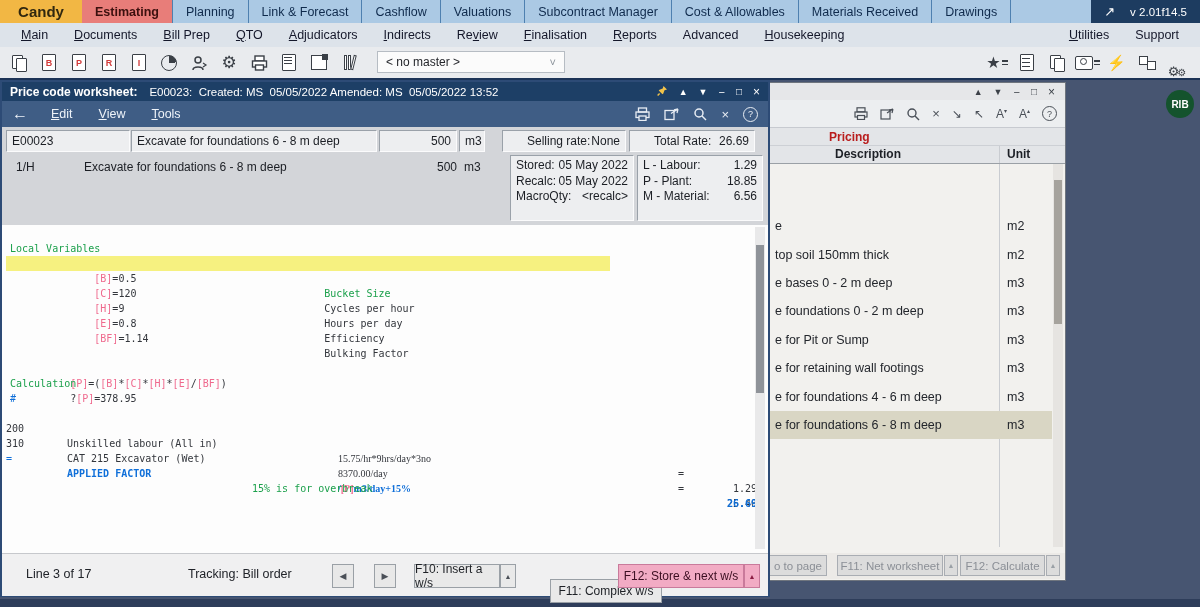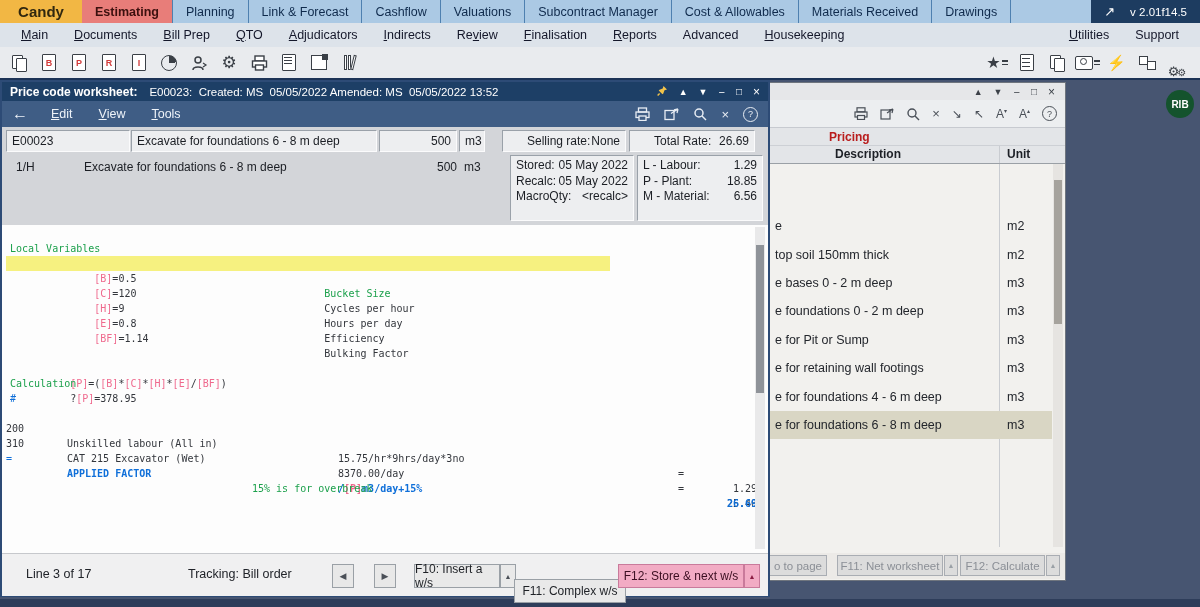--- a/index.html
+++ b/index.html
@@ -122,21 +122,21 @@
   .line.hl::before{content:"";position:absolute;left:4px;top:0;bottom:0;width:604px;background:#f6f180;z-index:0;}
   .line span{position:relative;z-index:1;}
   .ldesc{position:absolute;left:230px;top:0;}
   .g{color:#1ba04b;}
   .v{color:#ef6a8e;}
   .bl{color:#0f6fd9;}
   .blb{color:#0f6fd9;font-weight:bold;}
   .cline{position:relative;height:15px;line-height:15px;white-space:pre;}
   .c-code{position:absolute;left:4px;}
   .c-desc{position:absolute;left:65px;}
-  .c-form{position:absolute;left:336px;}
+  .c-form{position:absolute;left:336px;font-family:Liberation Serif, serif;}
   .c-eq{position:absolute;left:676px;}
   .c-res{position:absolute;right:11px;width:70px;text-align:right;}
   .note{position:absolute;left:250px;}
   .w1scroll{position:absolute;right:3px;top:2px;width:10px;height:322px;background:#e9e9ea;}
   .w1thumb{position:absolute;left:1px;top:18px;width:8px;height:148px;background:#8f9399;}
   .w1btm{position:relative;height:42px;background:#f0f0f1;border-top:1px solid #c6c8cc;font-size:12.5px;color:#202329;}
   .w1btm .sinfo{position:absolute;top:13px;}
   .navb{position:absolute;top:10px;width:22px;height:24px;background:#e8e8e8;border:1px solid #9aa0a6;
         color:#4a4f57;font-size:9px;display:flex;align-items:center;justify-content:center;box-sizing:border-box;}
   .fbtn{position:absolute;top:10px;height:24px;background:#e9e9e9;border:1px solid #9aa0a6;color:#1e2126;
@@ -278,20 +278,24 @@
           <span class="winedit"></span>
         </span>
       <span class="tico">
           <span class="lib">
             <i></i>
             <i></i>
             <i></i>
           </span>
         </span>
     </div>
+    <div class="master">
+      <span>&lt; no master &gt;</span>
+      <span class="chev">˅</span>
+    </div>
     <div class="ricons">
       <span class="tico">
         <span style="font-size:16px;">★</span>
           <span class="marks">
             <i></i>
             <i></i>
           </span>
       </span>
       <span class="tico">
           <span class="calcic"></span>
@@ -612,19 +616,19 @@
       </div>
     </div>
 
     <div class="w1btm">
       <span class="sinfo" style="left:24px;">Line 3 of 17</span>
       <span class="sinfo" style="left:186px;">Tracking: Bill order</span>
       <div class="navb" style="left:330px;">◀</div>
       <div class="navb" style="left:372px;">▶</div>
       <div class="fbtn" style="left:412px;width:86px;">F10: Insert a w/s</div>
       <div class="fspin" style="left:498px;">▲</div>
-      <div class="fbtn" style="left:512px;width:112px;margin-top:15px;">F11: Complex w/s</div>
+      <div class="fbtn" style="left:548px;width:112px;margin-top:15px;">F11: Complex w/s</div>
       <div class="fbtn pinkb" style="left:616px;width:126px;">F12: Store &amp; next w/s</div>
       <div class="fspin pinkspin" style="left:742px;">▲</div>
     </div>
   </div>
 
 </div>
 
 </body></html>

